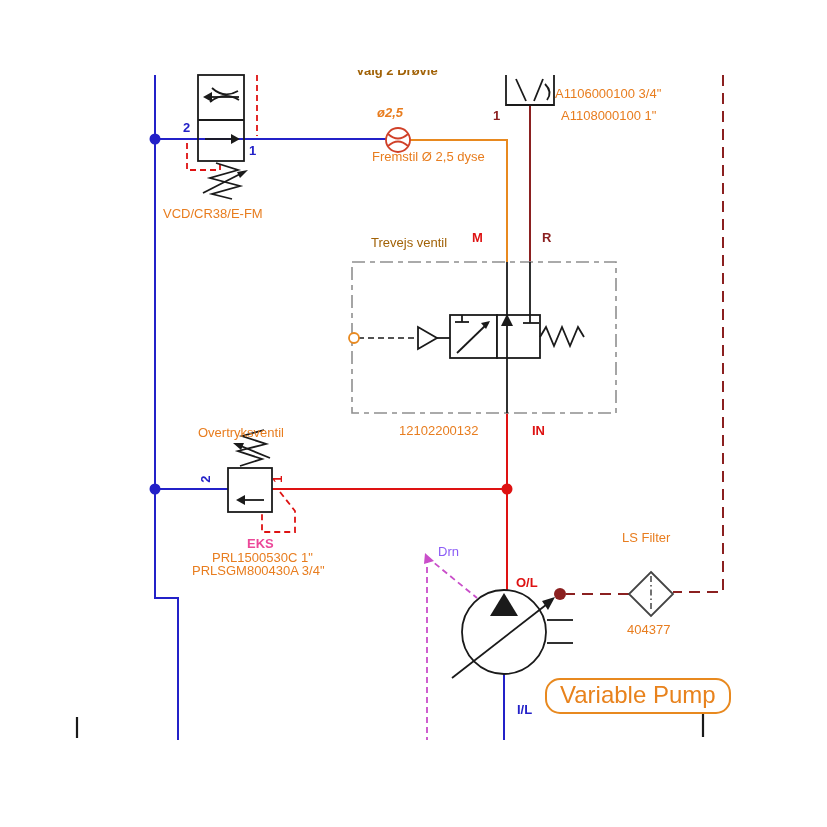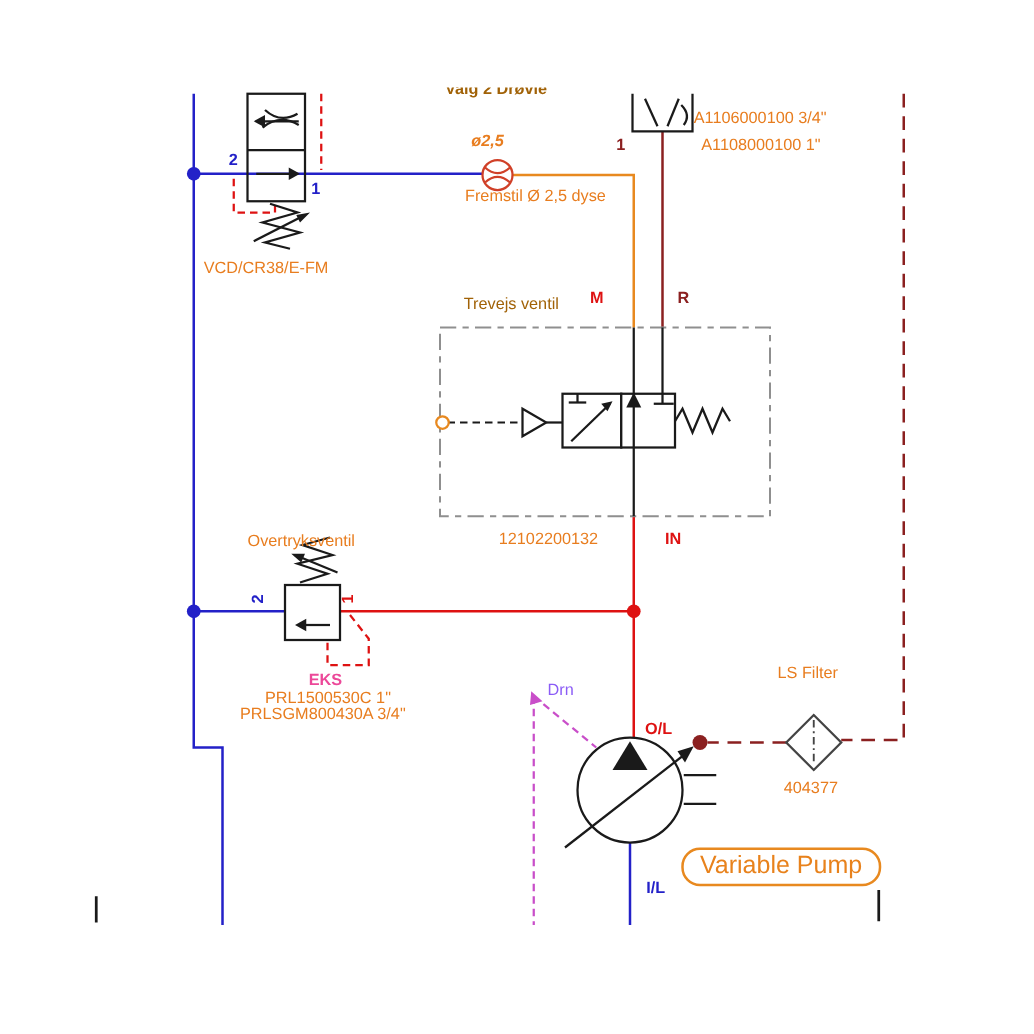--- a/index.html
+++ b/index.html
@@ -10,21 +10,21 @@
   .orange{color:#E87D1F;}
   .orangered{color:#ec4899;}
   .blue{color:#2321C8;}
   .red{color:#DE1212;}
   .darkred{color:#8B2020;}
   .green{color:#a16207;}
   .magenta{color:#8b5cf6;}
   .b{font-weight:bold;}
   .rot{transform:rotate(-90deg);transform-origin:center center;}
   .capsule{position:absolute;left:545px;top:678px;border:2px solid #E8891F;border-radius:15px;
-           padding:1px 13px 3px 13px;font-size:20px;color:#E8821C;}
+           padding:1px 13px 3px 13px;font-size:24px;color:#E8821C;}
   .topclip{position:absolute;left:356px;top:70px;width:190px;height:14px;overflow:hidden;}
   .topclip span{display:block;margin-top:-7px;font-size:13px;font-weight:bold;}
 </style>
 </head>
 <body>
 
 <div id="canvas">
 
   <svg width="827" height="827" viewBox="0 0 827 827">
 

